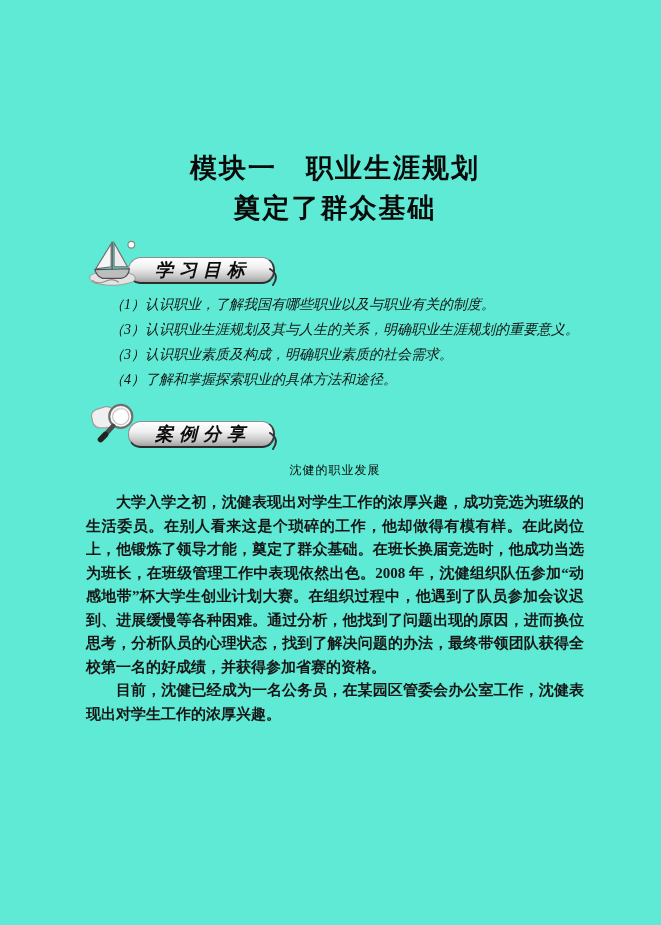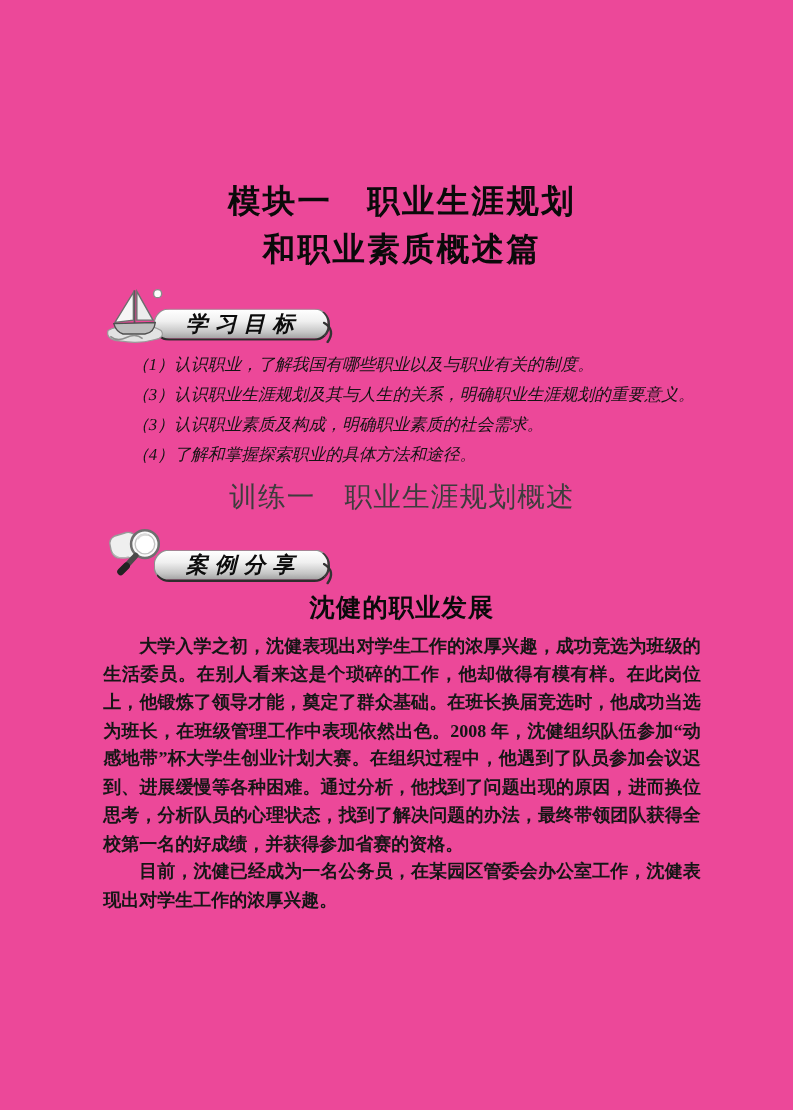--- a/index.html
+++ b/index.html
@@ -5,21 +5,21 @@
   html, body {
     margin: 0;
     padding: 0;
     background: #e8e8e8;
   }
   .page {
     position: relative;
     width: 661px;
     height: 925px;
     margin: 0 auto;
-    background: #ec4899;
+    background: #5eead4;
     overflow: hidden;
     font-family: "Liberation Serif", serif;
     color: #111111;
   }
   .content {
     position: absolute;
     left: 86px;
     top: 0;
     width: 498px;
   }
@@ -110,22 +110,22 @@
     line-height: 30px;
     letter-spacing: 1px;
     color: #3d3d3d;
   }
 
   
   .case-heading {
     margin: 7px 0 0 0;
     text-align: center;
     font-family: "Liberation Sans", sans-serif;
-    font-weight: 700;
-    font-size: 21px;
+    font-weight: 400;
+    font-size: 12px;
     line-height: 24px;
     letter-spacing: 1px;
     color: #0a0a0a;
   }
 
   
   .body-copy { margin-top: 9px; font-weight: bold; }
   .body-para {
     margin: 0;
     text-indent: 2em;
@@ -136,21 +136,21 @@
   }
 </style>
 </head>
 <body>
 
 <div class="page">
   <div class="content">
 
     <h1 class="doc-title">
       <span>模块一　职业生涯规划</span>
-      <span>和职业素质概述篇</span>
+      <span>奠定了群众基础</span>
     </h1>
 
     <div class="banner">
       <span class="banner-icon">
         <svg viewBox="0 0 60 52" xmlns="http://www.w3.org/2000/svg">
           <path d="M4 40 Q2 48 14 49 Q30 52 44 48 Q54 46 50 40 Q40 34 26 36 Q10 36 4 40 Z" fill="#e3e3e3" stroke="#9a9a9a" stroke-width="1"></path>
           <circle cx="47" cy="8" r="3.5" fill="#fcfcfc" stroke="#8a8a8a" stroke-width="1.2"></circle>
           <line x1="27" y1="5" x2="27" y2="36" stroke="#5a5a5a" stroke-width="1.5"></line>
           <path d="M26 7 L26 31 L10 33 Z" fill="#f6f6f6" stroke="#6e6e6e" stroke-width="1.2"></path>
           <path d="M29 6 L43 31 L29 31 Z" fill="#ededed" stroke="#6e6e6e" stroke-width="1.2"></path>
@@ -166,21 +166,20 @@
       </span>
     </div>
 
     <div class="objectives">
       <p class="objective-item">（1）认识职业，了解我国有哪些职业以及与职业有关的制度。</p>
       <p class="objective-item">（3）认识职业生涯规划及其与人生的关系，明确职业生涯规划的重要意义。</p>
       <p class="objective-item">（3）认识职业素质及构成，明确职业素质的社会需求。</p>
       <p class="objective-item">（4）了解和掌握探索职业的具体方法和途径。</p>
     </div>
 
-    <h2 class="training-title">训练一　职业生涯规划概述</h2>
 
     <div class="banner">
       <span class="banner-icon">
         <svg viewBox="0 0 60 52" xmlns="http://www.w3.org/2000/svg">
           <path d="M6 18 Q4 12 10 9 L20 6 Q27 5 28 12 L29 22 Q28 28 21 28 L12 28 Q7 26 6 18 Z" fill="#efefef" stroke="#9a9a9a" stroke-width="1.2"></path>
           <path d="M8 24 Q14 30 22 27" fill="none" stroke="#b5b5b5" stroke-width="1"></path>
           <circle cx="36" cy="16" r="12" fill="#fafafa" stroke="#6f6f6f" stroke-width="2.2"></circle>
           <circle cx="36" cy="16" r="8.5" fill="#ffffff" stroke="#c2c2c2" stroke-width="1.2"></circle>
           <path d="M30 11 Q33 7 38 8" fill="none" stroke="#d9d9d9" stroke-width="2" stroke-linecap="round"></path>
           <line x1="28" y1="26" x2="17" y2="38" stroke="#4a4a4a" stroke-width="5" stroke-linecap="round"></line>

